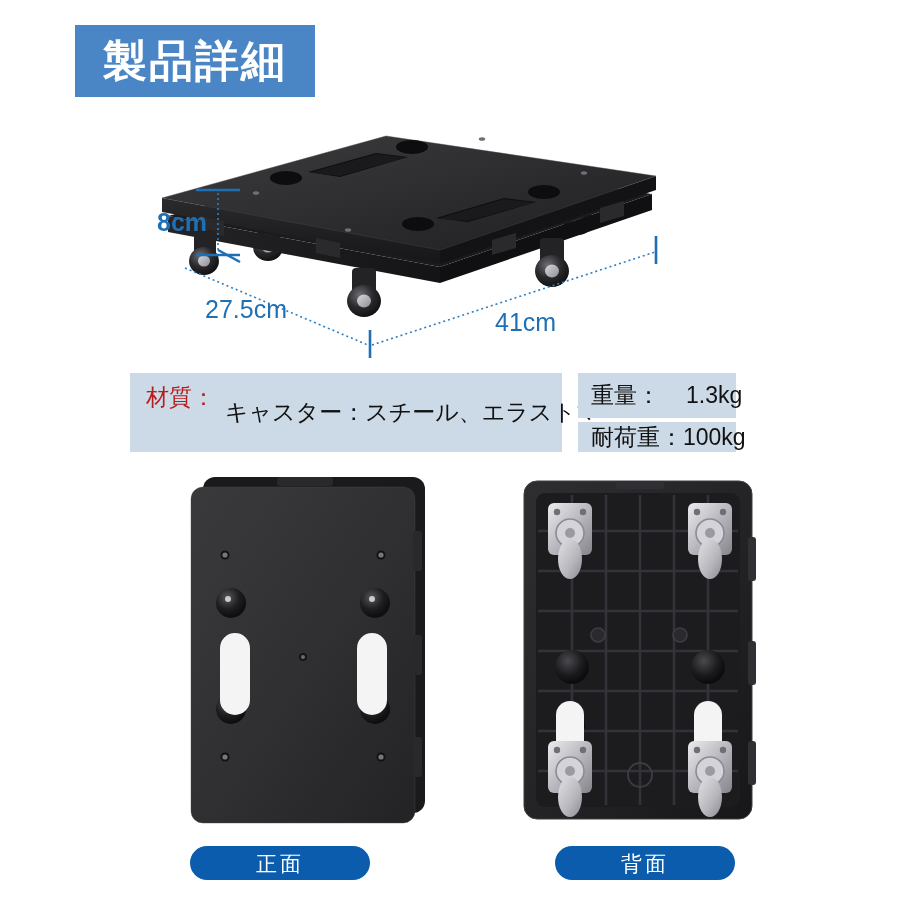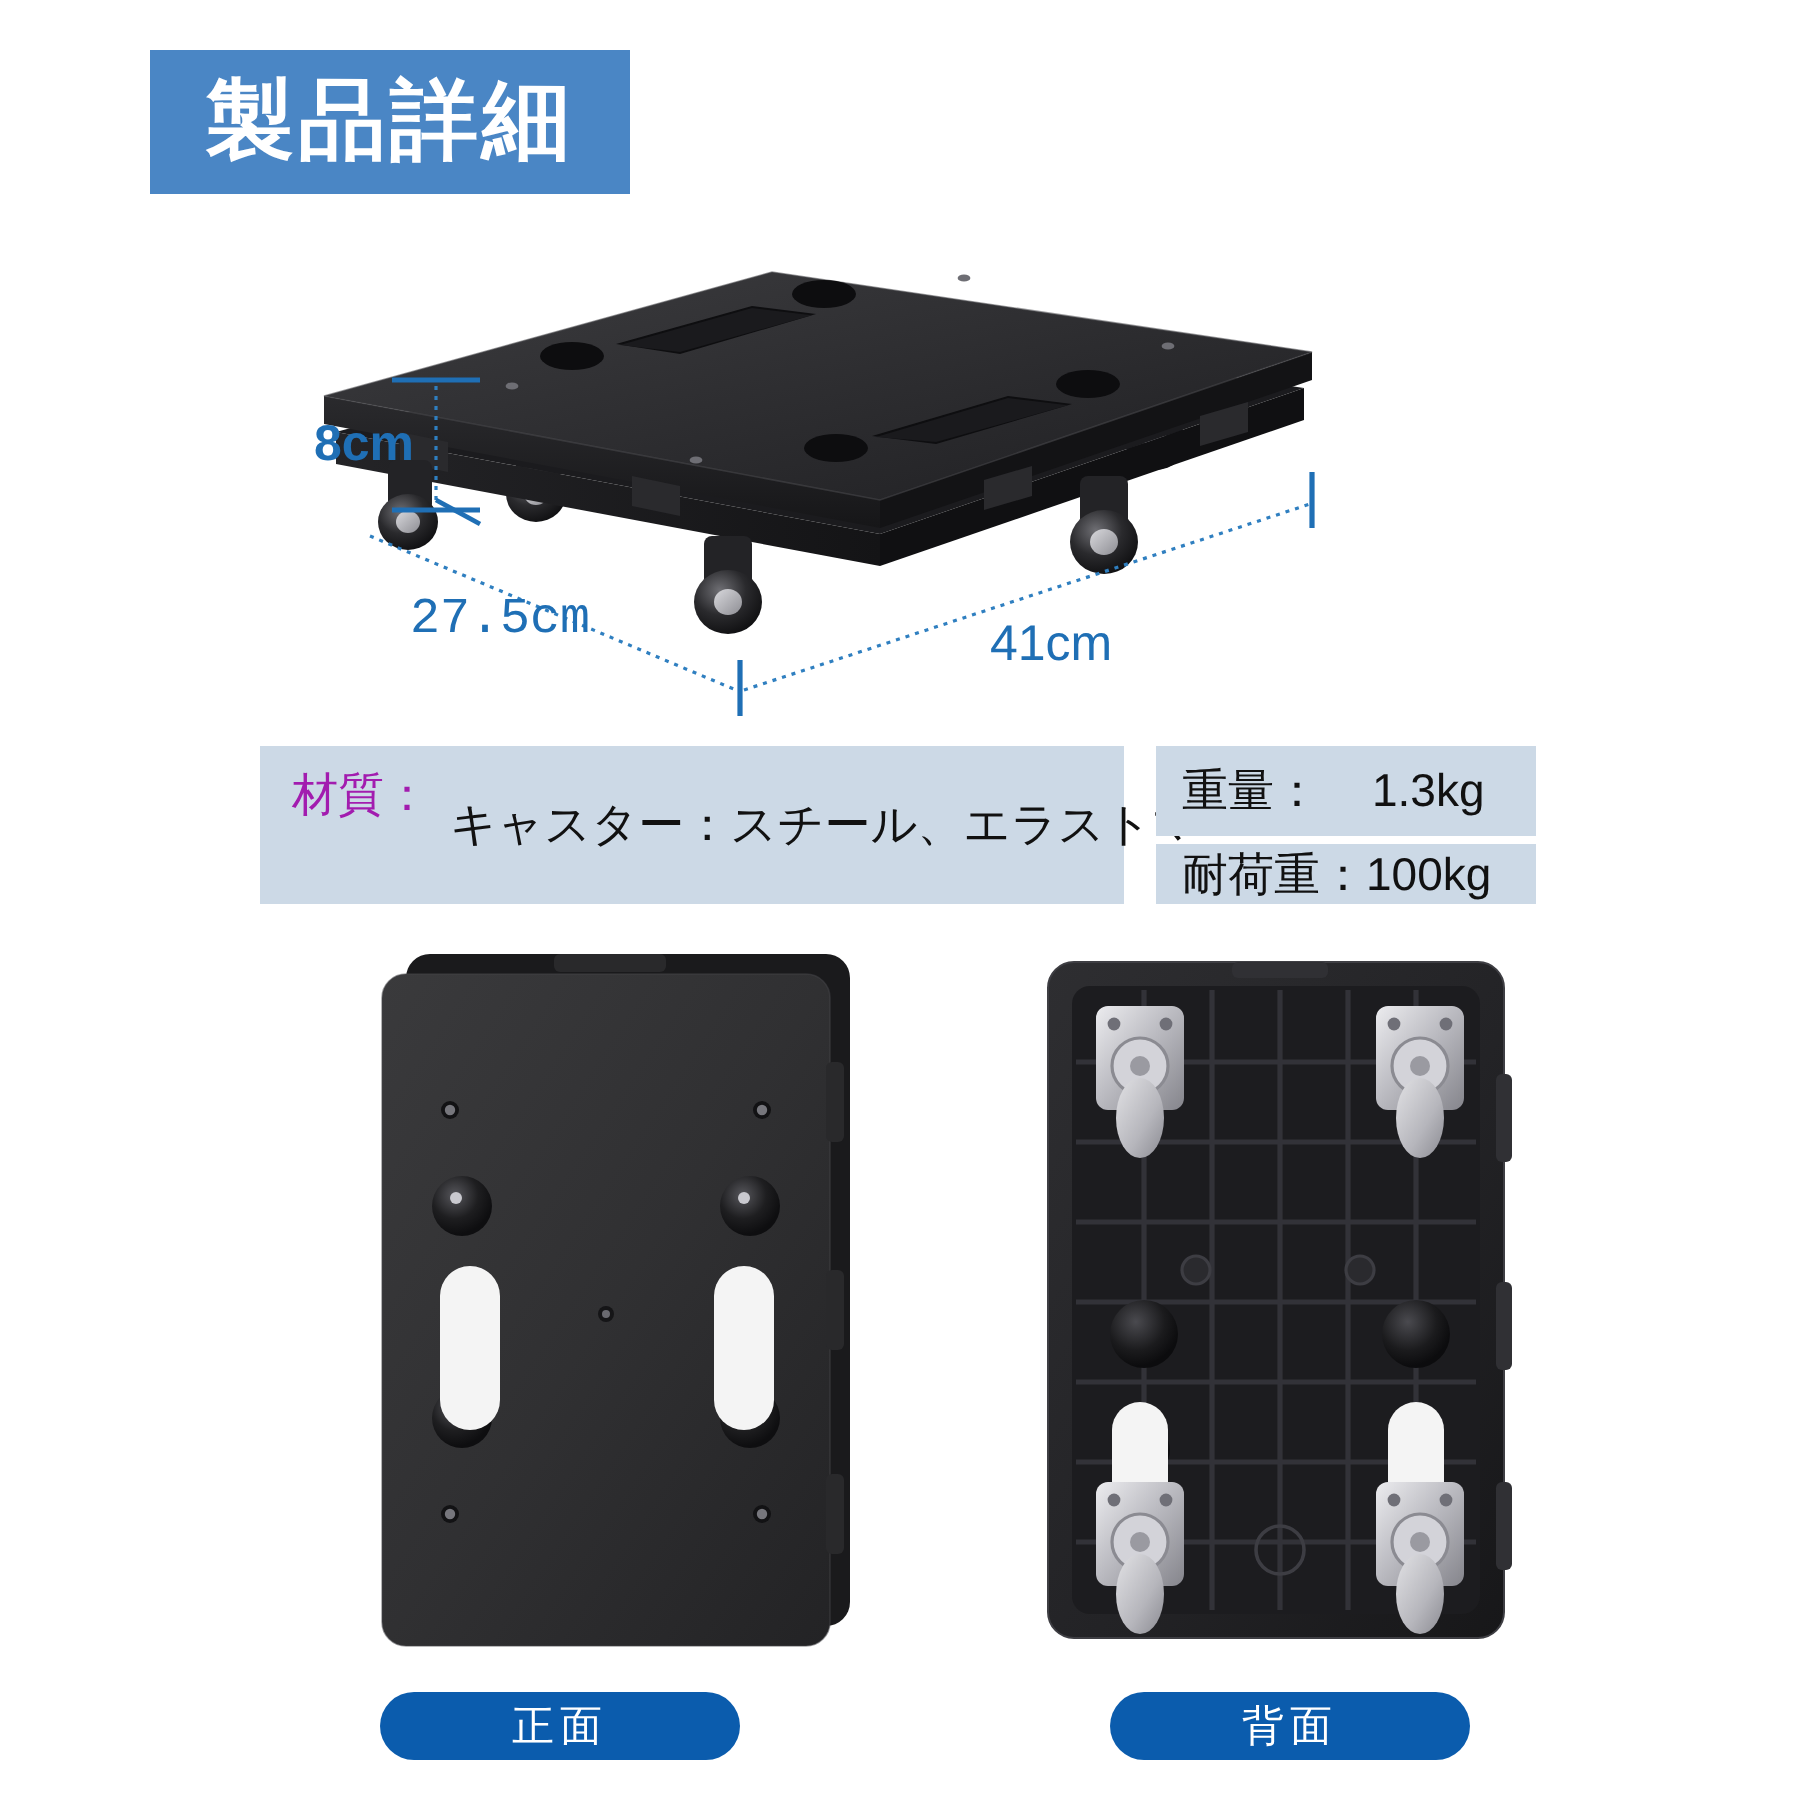--- a/index.html
+++ b/index.html
@@ -57,21 +57,21 @@
   
   .dim-label {
     position: absolute;
     color: #1f6fb5;
     font-size: 25px;
     font-weight: 400;
     white-space: nowrap;
     line-height: 1;
   }
   .dim-8cm   { left: 157px; top: 210px; font-weight: bold; }
-  .dim-275cm { left: 205px; top: 297px; font-family: Liberation Mono, monospace; }
+  .dim-275cm { left: 205px; top: 297px; }
   .dim-41cm  { left: 495px; top: 310px; }
 
   .dims-svg {
     position: absolute;
     left: 0;
     top: 0;
     width: 900px;
     height: 420px;
     pointer-events: none;
   }
@@ -84,42 +84,42 @@
     width: 432px;
     height: 79px;
     background: #ccd9e6;
     display: flex;
     align-items: center;
     box-sizing: border-box;
     padding-left: 16px;
   }
   .spec-material .key {
     font-size: 23px;
-    color: #a21caf;
+    color: #b91c1c;
     white-space: nowrap;
     align-self: flex-start;
     margin-top: 9px;
   }
   .spec-material .vals {
     margin-left: 10px;
     display: flex;
     flex-direction: column;
     justify-content: center;
   }
   .spec-material .vals span {
     font-size: 23px;
     color: #111111;
     line-height: 1.33;
     white-space: nowrap;
   }
 
   .spec-small {
     position: absolute;
     left: 578px;
-    width: 190px;
+    width: 158px;
     background: #ccd9e6;
     display: flex;
     align-items: center;
     box-sizing: border-box;
     padding-left: 13px;
   }
   .spec-weight { top: 373px; height: 45px; }
   .spec-load   { top: 422px; height: 30px; text-align: right; }
   .spec-small .key {
     font-size: 23px;

